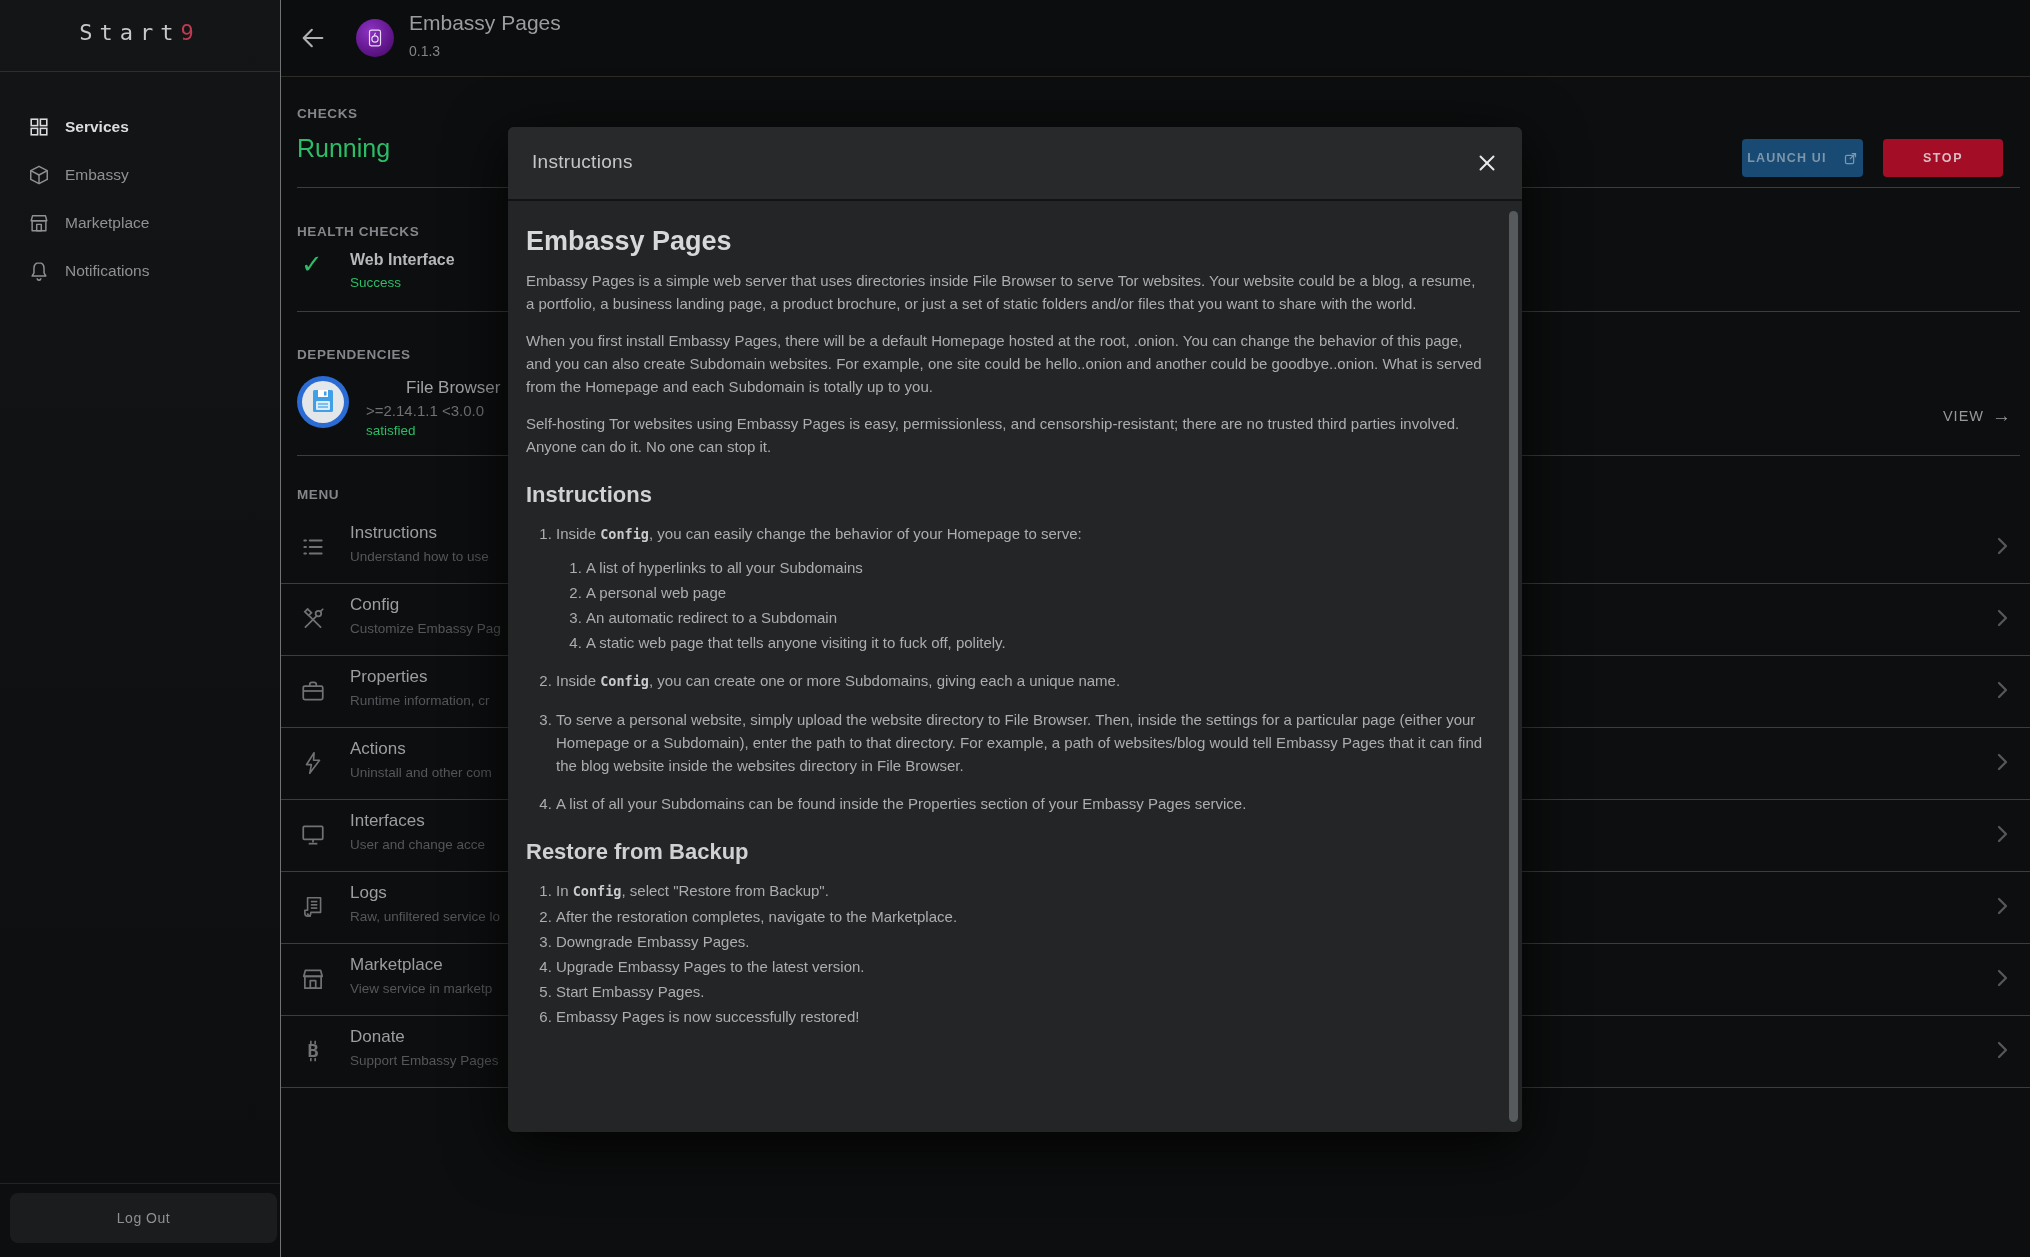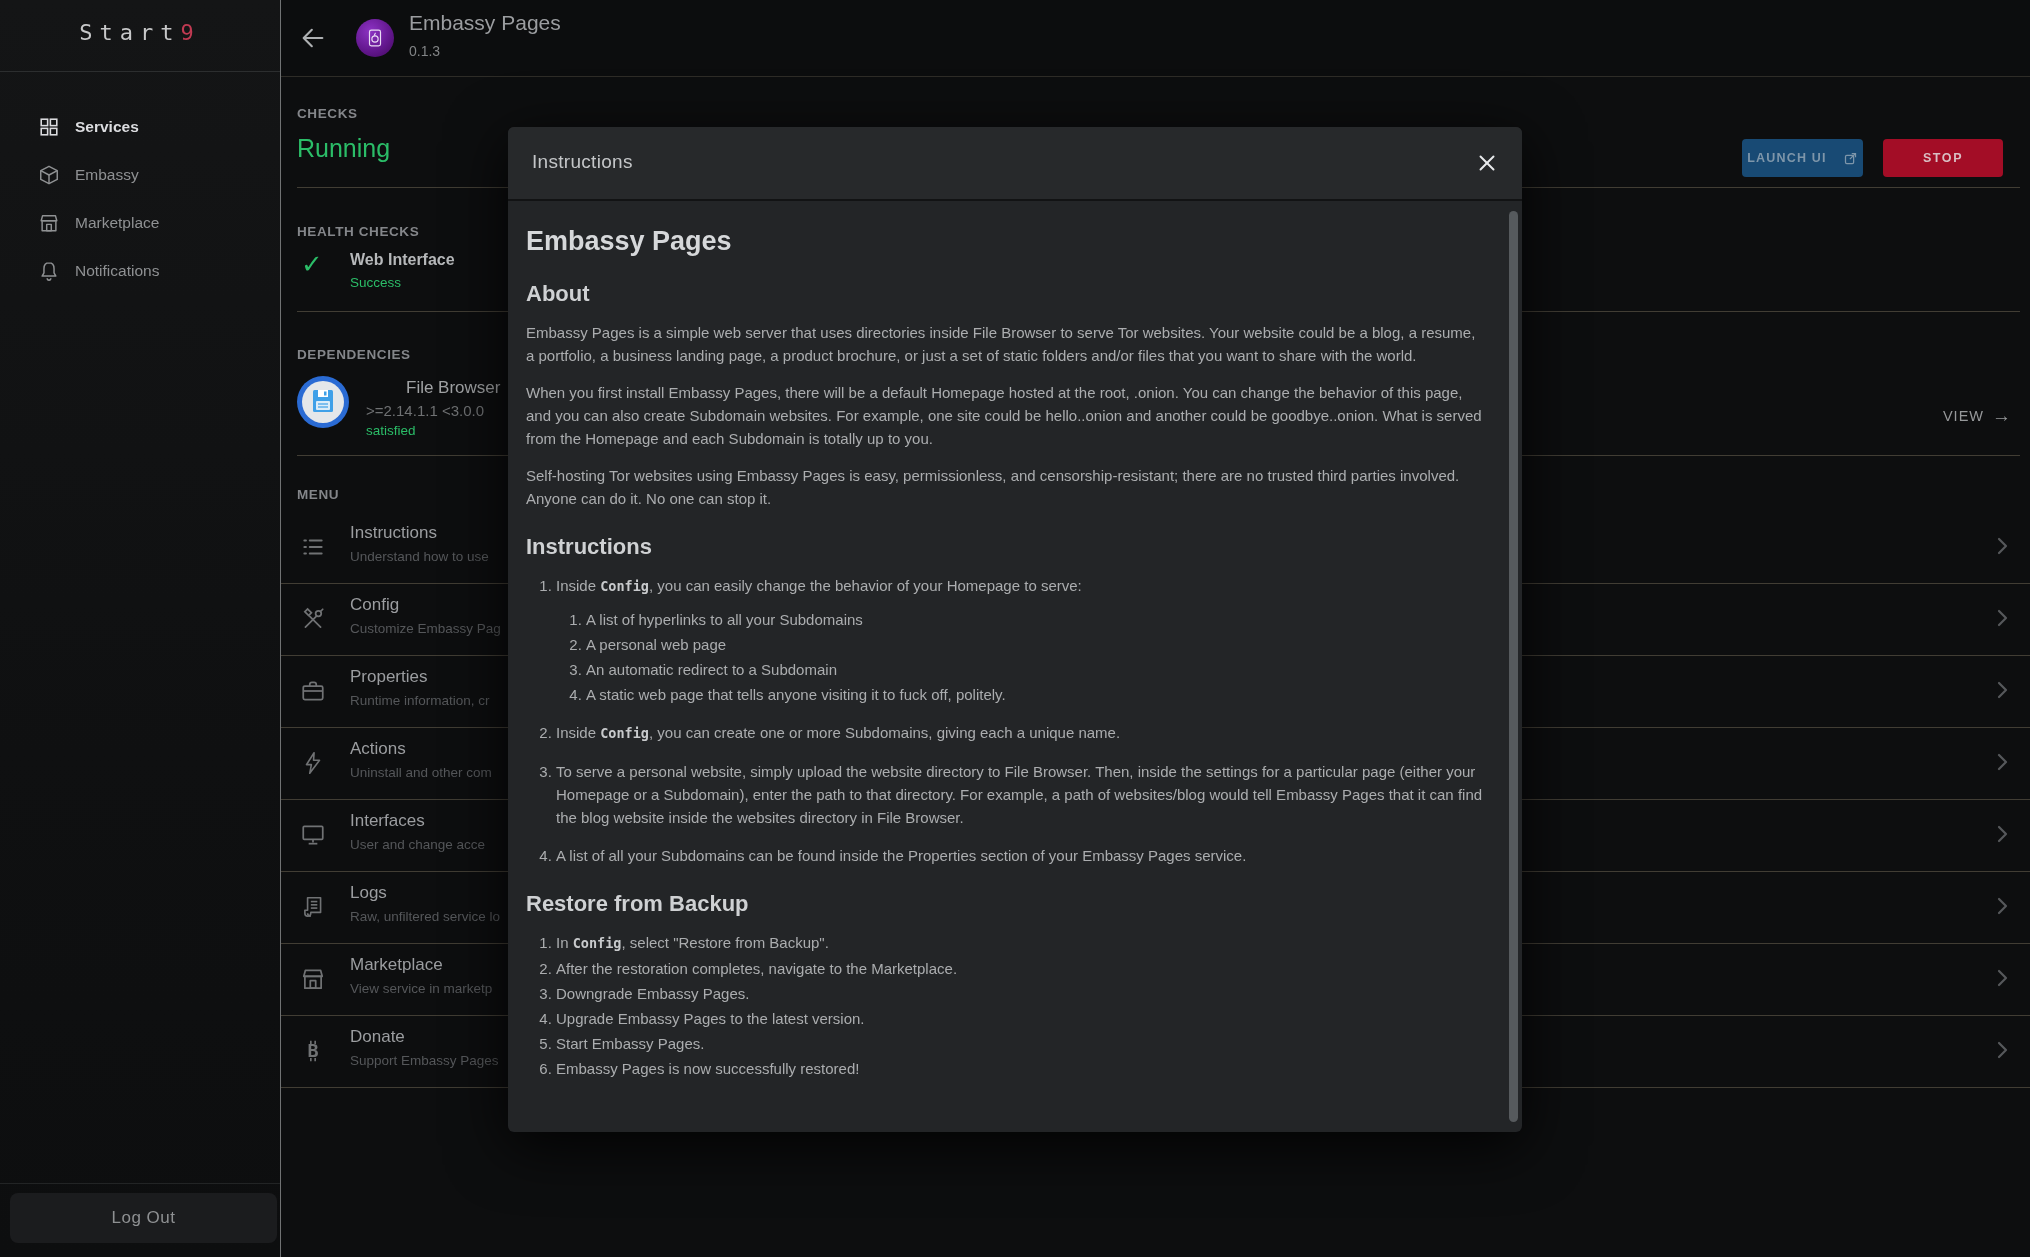--- a/index.html
+++ b/index.html
@@ -9,29 +9,29 @@
 
   
   .sidebar{position:absolute;left:0;top:0;width:281px;height:1257px;
            background:linear-gradient(180deg,#141516 0%,#0f1011 60%,#0d0e0f 100%);
            border-right:1px solid #707273;box-sizing:border-box;z-index:5;}
   .logo{position:absolute;top:20px;left:0;width:100%;text-align:center;
         font-family:"DejaVu Sans Mono",monospace;font-size:22px;letter-spacing:7px;color:#c7c8c9;}
   .logo .accent{color:#c13a52;}
   .side-divider{position:absolute;top:71px;left:0;right:0;height:1px;background:#2c2e2f;}
   .side-nav{position:absolute;top:103px;left:0;right:0;}
-  .side-item{height:48px;display:flex;align-items:center;padding-left:38px;color:#8f9193;cursor:pointer;}
+  .side-item{height:48px;display:flex;align-items:center;padding-left:28px;color:#8f9193;cursor:pointer;}
   .side-item .side-icon{width:22px;height:22px;margin-right:15px;display:inline-flex;}
   .side-item .side-icon svg{width:22px;height:22px;}
   .side-item .side-label{font-size:15.5px;}
   .side-item.active{color:#dcdde0;}
   .side-item.active .side-label{font-weight:bold;}
   .logout-divider{position:absolute;bottom:73px;left:0;right:0;height:1px;background:#222425;}
   .logout-btn{position:absolute;bottom:14px;left:10px;right:3px;height:50px;border-radius:8px;
-              background:#1b1c1e;color:#8e9092;font-size:17px;display:flex;align-items:center;
+              background:#1b1c1e;color:#8e9092;font-size:14px;display:flex;align-items:center;
               justify-content:center;cursor:pointer;letter-spacing:.5px;}
 
   
   .main-header{position:absolute;left:281px;top:0;right:0;height:76px;background:#0c0d0e;
                border-bottom:1px solid #2e2c27;}
   .back-btn{position:absolute;left:18px;top:24px;width:28px;height:28px;color:#aeb0b2;cursor:pointer;}
   .back-btn svg{width:28px;height:28px;}
   .app-icon{position:absolute;left:75px;top:19px;width:38px;height:38px;border-radius:50%;
             background:radial-gradient(circle at 38% 32%,#8d33c4 0%,#64188f 55%,#43075f 100%);
             display:flex;align-items:center;justify-content:center;}
@@ -322,21 +322,20 @@
       <div class="modal-title">Instructions</div>
       <div class="modal-close">
         <svg viewBox="0 0 24 24" fill="none" stroke="currentColor" stroke-width="1.8" stroke-linecap="round">
             <line x1="6" y1="6" x2="18" y2="18"></line>
             <line x1="18" y1="6" x2="6" y2="18"></line>
           </svg>
       </div>
     </div>
     <div class="modal-body" id="modal-content">
         <h1>Embassy Pages</h1>
-        <h2>About</h2>
         <p>Embassy Pages is a simple web server that uses directories inside File Browser to serve Tor websites. Your website could be a blog, a resume, a portfolio, a business landing page, a product brochure, or just a set of static folders and/or files that you want to share with the world.</p>
         <p>When you first install Embassy Pages, there will be a default Homepage hosted at the root, .onion. You can change the behavior of this page, and you can also create Subdomain websites. For example, one site could be hello..onion and another could be goodbye..onion. What is served from the Homepage and each Subdomain is totally up to you.</p>
         <p>Self-hosting Tor websites using Embassy Pages is easy, permissionless, and censorship-resistant; there are no trusted third parties involved. Anyone can do it. No one can stop it.</p>
         <h2>Instructions</h2>
         <ol class="ol-loose">
           <li>Inside <code>Config</code>, you can easily change the behavior of your Homepage to serve:<ol class="ol-nested">
               <li>A list of hyperlinks to all your Subdomains</li>
               <li>A personal web page</li>
               <li>An automatic redirect to a Subdomain</li>
               <li>A static web page that tells anyone visiting it to fuck off, politely.</li>

